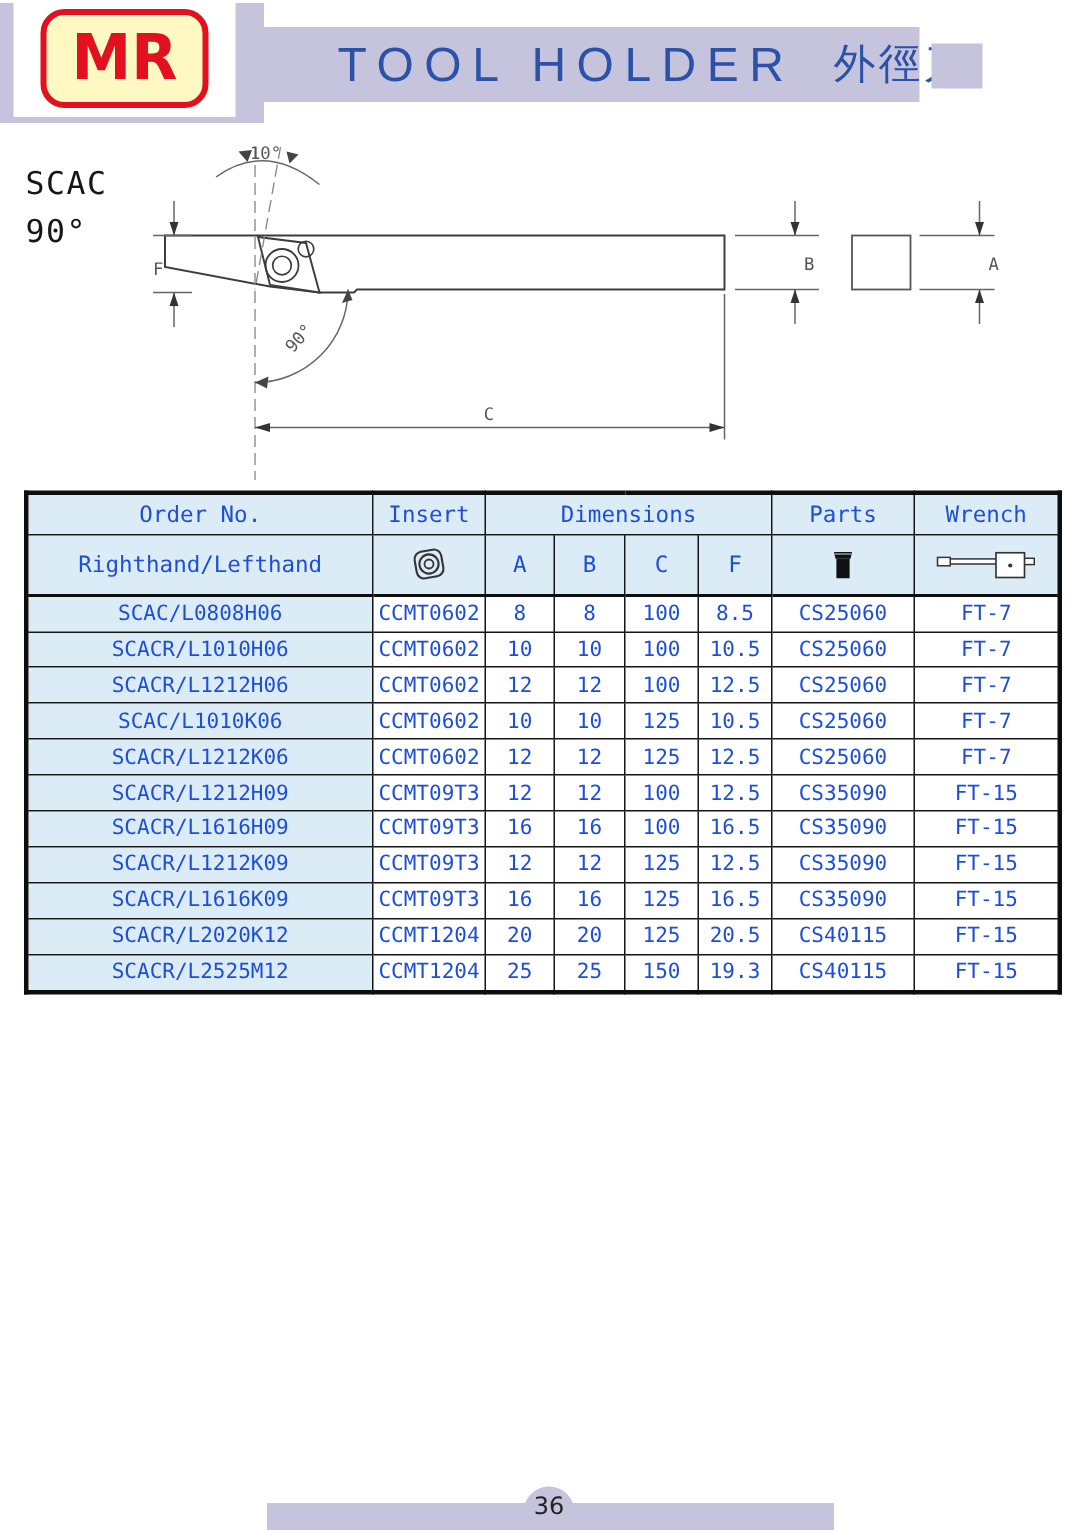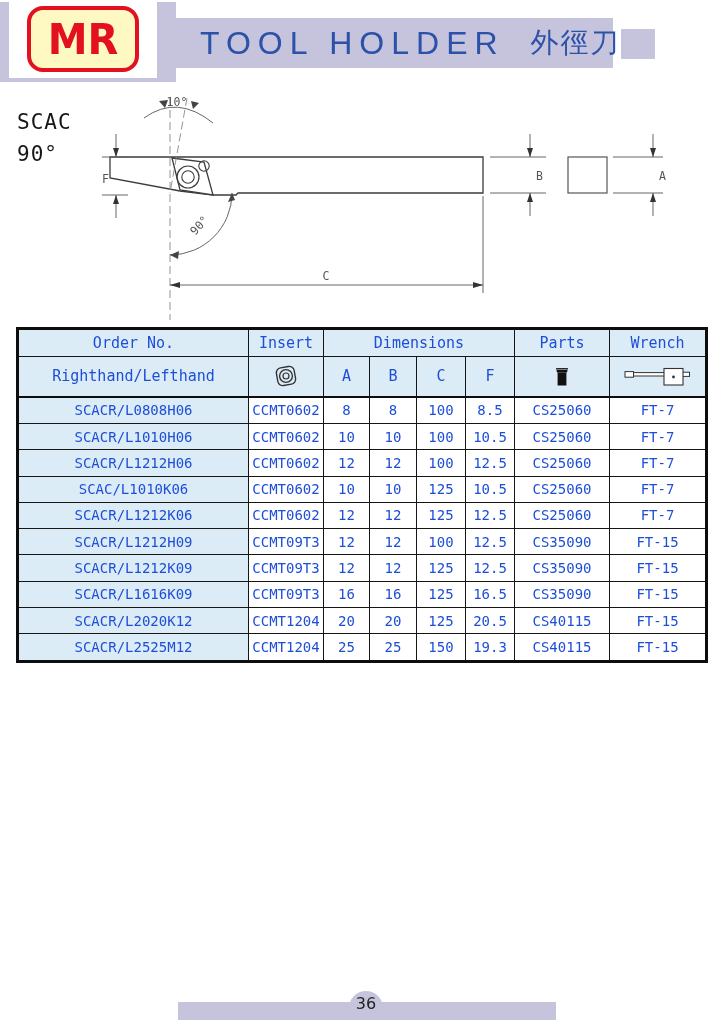--- a/index.html
+++ b/index.html
@@ -16,21 +16,21 @@
 
   
   .hdr-block{position:absolute;left:0;top:2px;width:176px;height:80px;background:var(--lav);}
   .hdr-band{position:absolute;left:0;top:18px;width:613px;height:50px;background:var(--lav);}
   .logo-box{position:absolute;left:9px;top:0;width:148px;height:78px;background:#fff;
             display:flex;align-items:center;justify-content:center;}
   .logo{width:104px;height:58px;border:4px solid var(--logo-red);border-radius:16px;background:#fef9c3;
         display:flex;align-items:center;justify-content:center;}
   .logo span{color:var(--logo-red);font-family:"DejaVu Sans",sans-serif;font-weight:bold;
              font-size:40px;letter-spacing:0px;transform:scaleY(1.05);line-height:1;}
-  .title-row{position:absolute;left:200px;top:24px;display:flex;align-items:center;gap:26px;}
+  .title-row{position:absolute;left:225px;top:24px;display:flex;align-items:center;gap:26px;}
   .title-main{font-family:"Liberation Sans","DejaVu Sans",sans-serif;font-size:32px;
               color:var(--title-blue);letter-spacing:7px;white-space:nowrap;}
   .title-cjk{font-family:"DejaVu Sans",sans-serif;font-size:28px;color:var(--title-blue);
              letter-spacing:2px;white-space:nowrap;}
   .hdr-sq{position:absolute;left:621px;top:29px;width:34px;height:30px;background:var(--lav);}
 
   
   .drawing{position:absolute;left:0;top:88px;}
   .drawing text{font-family:"DejaVu Sans Mono",monospace;}
   .lbl-model{font-family:"Liberation Sans","DejaVu Sans",sans-serif;font-size:21px;fill:#161616;letter-spacing:1px;}
@@ -179,21 +179,21 @@
             <rect x="1" y="6.6" width="8.5" height="5.6" fill="#fff" stroke="#333" stroke-width="1"></rect>
             <rect x="58" y="7.2" width="7.5" height="4.2" fill="#fff" stroke="#333" stroke-width="1"></rect>
             <rect x="40" y="3.5" width="19" height="16.5" fill="#fff" stroke="#333" stroke-width="1.1"></rect>
             <circle cx="49.5" cy="12" r="1.4" fill="#333"></circle>
           </svg>
         </th>
       </tr>
     </thead>
     <tbody>
         <tr>
-      <td>SCACR/L0808H06</td>
+      <td>SCAC/L0808H06</td>
       <td>CCMT0602</td>
       <td>8</td>
       <td>8</td>
       <td>100</td>
       <td>8.5</td>
       <td>CS25060</td>
       <td>FT-7</td>
     </tr>
         <tr>
       <td>SCACR/L1010H06</td>
@@ -235,20 +235,30 @@
       <td>CS25060</td>
       <td>FT-7</td>
     </tr>
         <tr>
       <td>SCACR/L1212H09</td>
       <td>CCMT09T3</td>
       <td>12</td>
       <td>12</td>
       <td>100</td>
       <td>12.5</td>
+      <td>CS35090</td>
+      <td>FT-15</td>
+    </tr>
+        <tr>
+      <td>SCACR/L1616H09</td>
+      <td>CCMT09T3</td>
+      <td>16</td>
+      <td>16</td>
+      <td>100</td>
+      <td>16.5</td>
       <td>CS35090</td>
       <td>FT-15</td>
     </tr>
         <tr>
       <td>SCACR/L1212K09</td>
       <td>CCMT09T3</td>
       <td>12</td>
       <td>12</td>
       <td>125</td>
       <td>12.5</td>

